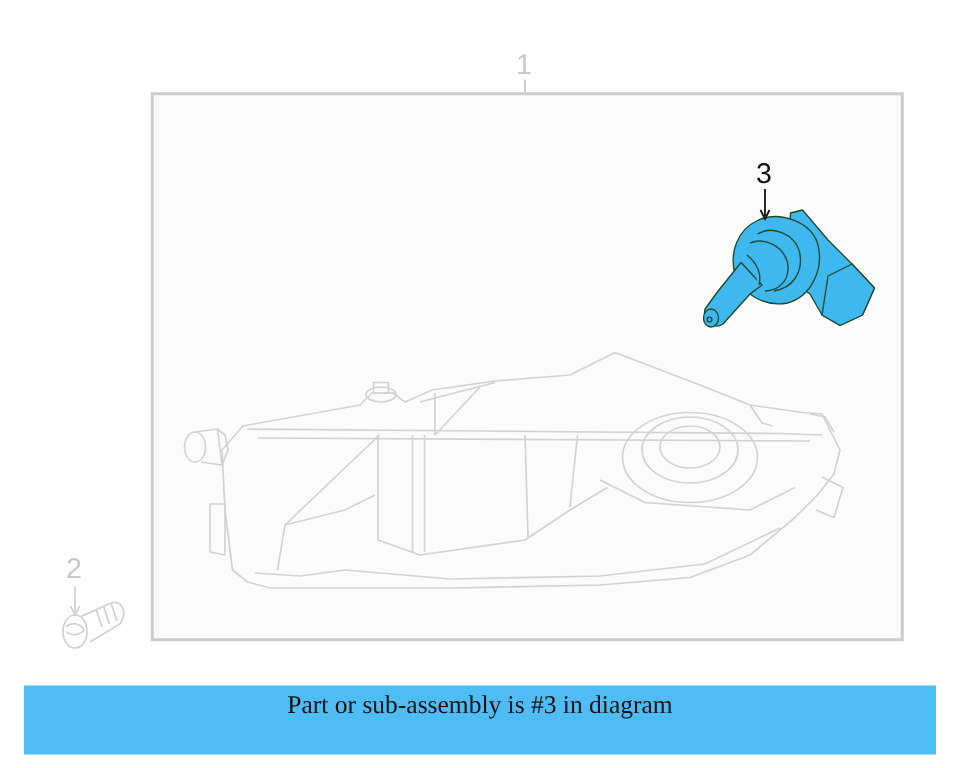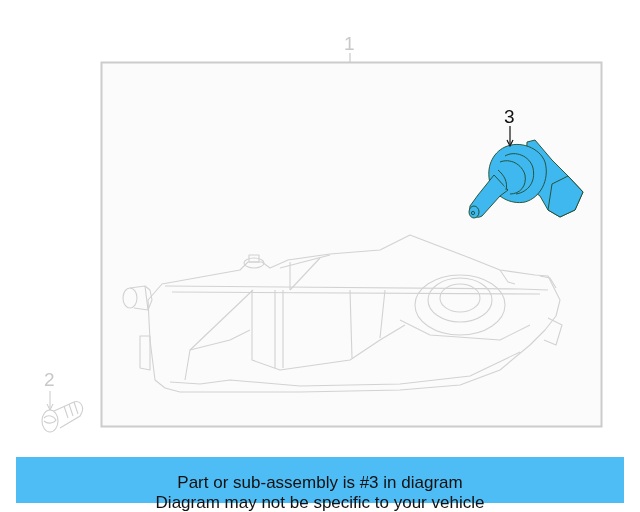--- a/index.html
+++ b/index.html
@@ -1,22 +1,22 @@
 <!DOCTYPE html>
 <html><head>
   <meta charset="utf-8">
   <style>
     html, body { margin: 0; padding: 0; background: #ffffff; }
     body { width: 640px; height: 512px; position: relative; overflow: hidden; font-family: "Liberation Sans", sans-serif; }
     .diagram { position: absolute; left: 0; top: 0; width: 640px; height: 512px; }
     .banner {
       position: absolute; left: 16px; top: 457px; width: 608px; height: 46px;
       background: #4fbdf5; color: #111111; text-align: center;
-      font-family: Liberation Sans, sans-serif; font-size: 17px; line-height: 20px;
-      padding-top: 16px; box-sizing: border-box;
+      font-family: Liberation Serif, serif; font-size: 17px; line-height: 20px;
+      padding-top: 3px; box-sizing: border-box;
     }
     .banner div { white-space: nowrap; }
     .callout { position: absolute; font-family: "Liberation Sans", sans-serif; font-size: 19px; line-height: 19px; }
   </style>
 </head>
 <body>
 
 <svg class="diagram" width="640" height="512" viewBox="0 0 640 512">
 
   <rect x="101.5" y="62.5" width="500" height="364" fill="#fbfbfb" stroke="#cccccc" stroke-width="2"></rect>
@@ -88,14 +88,13 @@
   <line x1="510" y1="126" x2="510" y2="144" stroke="#111111" stroke-width="1.2"></line>
   <path d="M507 140 L510 146 L513 140" fill="none" stroke="#111111" stroke-width="1.2"></path>
 </svg>
 
 <div class="callout" style="left:344px; top:34px; color:#c8c8c8;">1</div>
 <div class="callout" style="left:44px; top:370px; color:#c8c8c8;">2</div>
 <div class="callout" style="left:504px; top:107px; color:#111111;">3</div>
 
 <div class="banner">
   <div>Part or sub-assembly is #3 in diagram</div>
-  <div>Diagram may not be specific to your vehicle</div>
 </div>
 
 </body></html>

